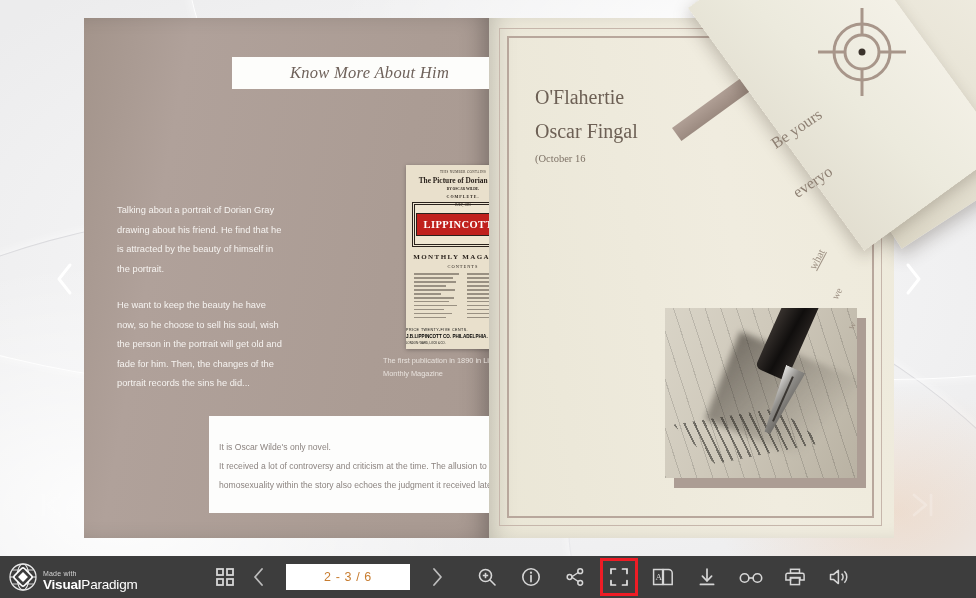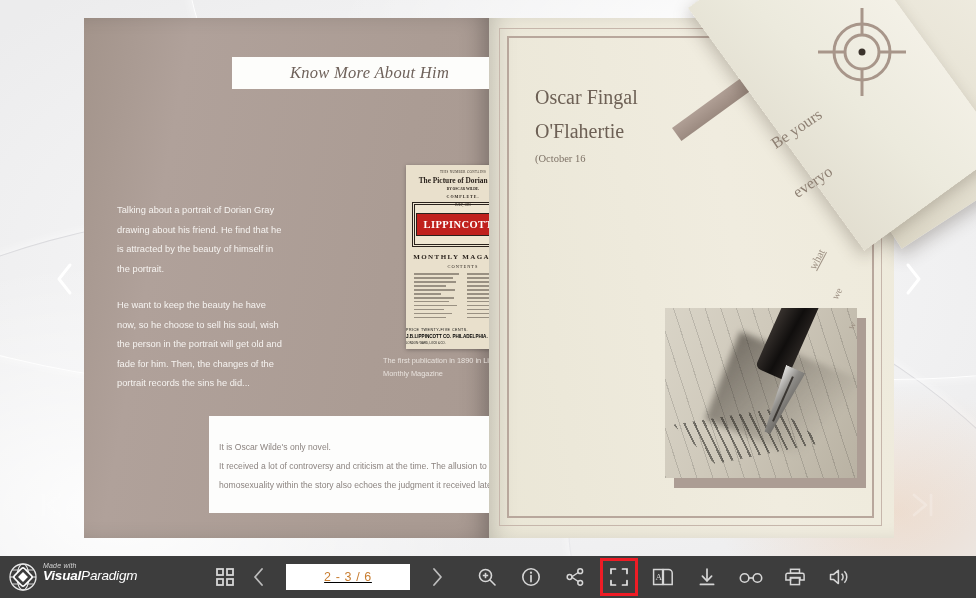--- a/index.html
+++ b/index.html
@@ -238,35 +238,35 @@
     display:flex; align-items:center; justify-content:center;
   }
   #btn-first { left:28px; top:482px; }
   #btn-last  { left:900px; top:482px; }
 
   
   #toolbar {
     position:absolute; left:0; bottom:0; width:976px; height:42px;
     background:#3d3d3d; display:flex; align-items:center;
   }
-  #brand { display:flex; align-items:flex-start; margin-left:8px; width:180px;font-style:italic; }
+  #brand { display:flex; align-items:flex-end; margin-left:8px; width:180px; }
   #brand-text { margin-left:5px; line-height:1.05; }
   #brand-made { font-size:7px; color:#d4d4d4; letter-spacing:0.2px; display:block; }
   #brand-name { font-size:13.5px; color:#ffffff; font-weight:bold; letter-spacing:-0.2px; display:block; }
   #brand-name .vp-thin { font-weight:normal; }
 
   #tb-center { display:flex; align-items:center; gap:0px; margin-left:20px; }
   .tb-btn {
     width:34px; height:34px; display:flex; align-items:center; justify-content:center;
     cursor:pointer; position:relative;
   }
   #page-field {
     width:124px; height:26px; background:#ffffff; border:none;
     display:flex; align-items:center; justify-content:center;
-    margin:0 10px; cursor:text;text-decoration:underline;
+    margin:0 10px; cursor:text;
   }
   #page-field span { font-size:12.5px; color:#c87d30; letter-spacing:0.6px; }
   #tb-right { display:flex; align-items:center; margin-left:16px; gap:10px; }
   #fullscreen-btn { outline:3px solid #ee1c25; outline-offset:-1px; }
   svg { display:block; }
 </style>
 </head>
 <body>
 
 <div id="viewer-bg">
@@ -344,22 +344,22 @@
       <p>It is Oscar Wilde's only novel.</p>
       <p>It received a lot of controversy and criticism at the time. The allusion to homosexuality within the story also echoes the judgment it received later.</p>
     </div>
   </div>
 
   <div class="page" id="page-right">
     <div id="rp-frame-outer"></div>
     <div id="rp-frame-inner"></div>
 
     <div id="rp-content">
+      <div class="rp-title">O'Flahertie</div>
       <div class="rp-title">Oscar Fingal</div>
-      <div class="rp-title">O'Flahertie</div>
       <div class="rp-dates">(October 16</div>
     </div>
 
     <div id="pen-frame">
       <div id="pen-photo">
         <div class="pen-paper"></div>
         <div class="pen-ink"></div>
         <div class="pen-shadow"></div>
         <div class="pen-barrel"></div>
         <div class="pen-nib"></div>

